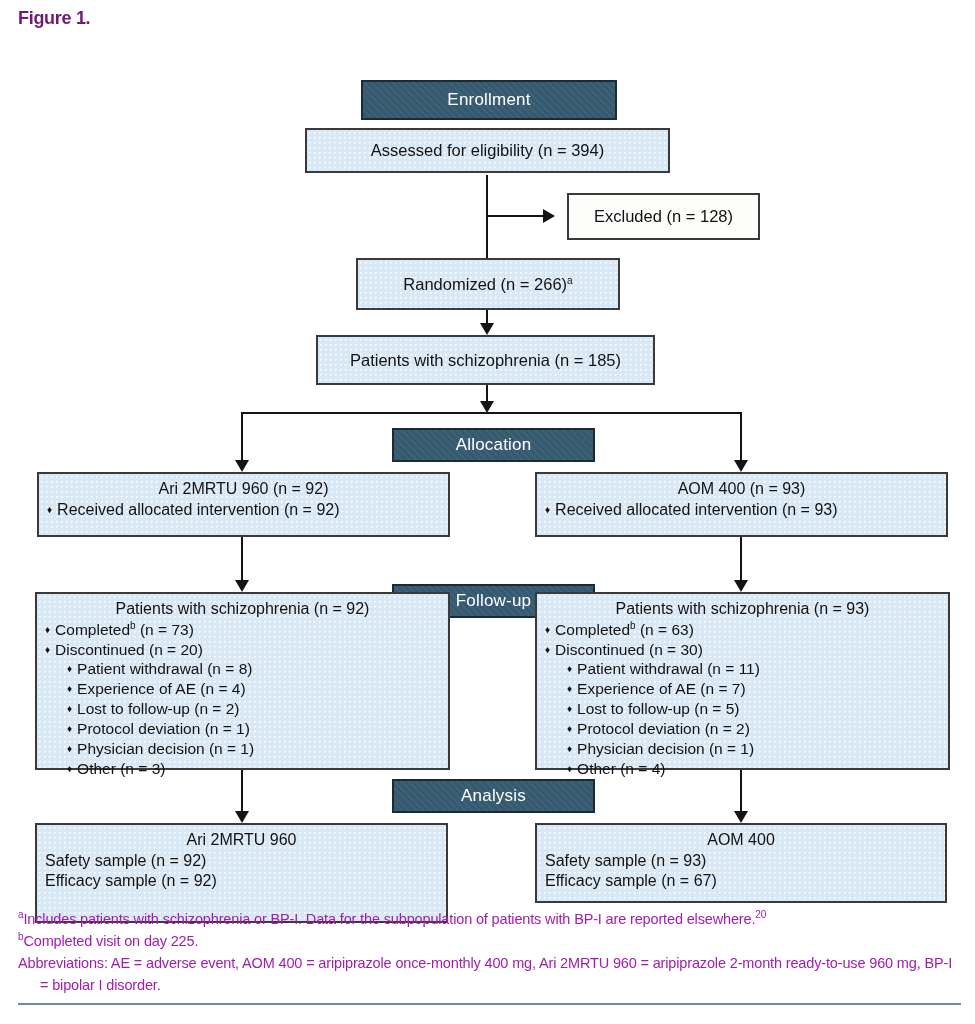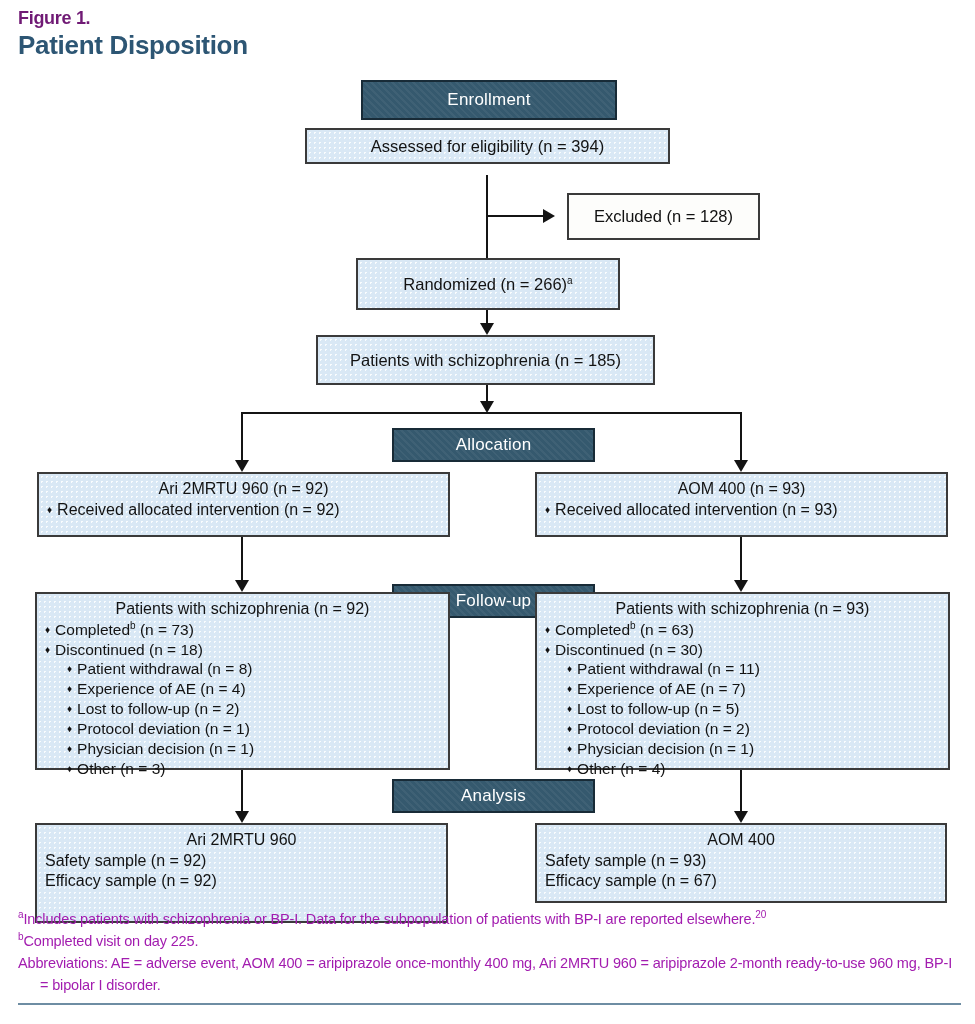--- a/index.html
+++ b/index.html
@@ -62,27 +62,26 @@
   .bottom-rule {
     position:absolute; left:18px; top:1003px; width:943px; height:2px; background:#6e8da3;
   }
 </style>
 </head>
 <body>
 
 <div class="page">
 
   <div class="fig-label">Figure 1.</div>
-  <div class="fig-title">Patient Disposition</div>
 
   <div class="section-header" style="left:361px; top:80px; width:256px; height:40px;">
     <span>Enrollment</span>
   </div>
 
-  <div class="box-light center-single" style="left:305px; top:128px; width:365px; height:36px;">
+  <div class="box-light center-single" style="left:305px; top:128px; width:365px; height:45px;">
     <span>Assessed for eligibility (n = 394)</span>
   </div>
 
   <div class="vline" style="left:486px; top:175px; height:83px;"></div>
 
   <div class="hline" style="left:487px; top:215px; width:56px;"></div>
   <div class="arr-right" style="left:543px; top:209px;"></div>
 
   <div class="box-white" style="left:555px; top:193px; width:193px; height:47px;margin-left:12px;">
     <span>Excluded (n = 128)</span>
@@ -126,21 +125,21 @@
   <div class="vline" style="left:740px; top:537px; height:44px;"></div>
   <div class="arr-down" style="left:734px; top:580px;"></div>
 
   <div class="section-header" style="left:392px; top:546px; width:203px; height:34px;margin-top:38px;">
     <span>Follow-up</span>
   </div>
 
   <div class="box-light multi" style="left:35px; top:592px; width:415px; height:178px;">
     <div class="box-title">Patients with schizophrenia (n = 92)</div>
     <span class="bullet-line"><span class="bullet">♦</span><span>Completed</span><sup>b</sup><span> (n = 73)</span></span>
-    <span class="bullet-line"><span class="bullet">♦</span><span>Discontinued (n = 18)</span></span>
+    <span class="bullet-line"><span class="bullet">♦</span><span>Discontinued (n = 20)</span></span>
     <span class="bullet-line indent2"><span class="bullet">♦</span><span>Patient withdrawal (n = 8)</span></span>
     <span class="bullet-line indent2"><span class="bullet">♦</span><span>Experience of AE (n = 4)</span></span>
     <span class="bullet-line indent2"><span class="bullet">♦</span><span>Lost to follow-up (n = 2)</span></span>
     <span class="bullet-line indent2"><span class="bullet">♦</span><span>Protocol deviation (n = 1)</span></span>
     <span class="bullet-line indent2"><span class="bullet">♦</span><span>Physician decision (n = 1)</span></span>
     <span class="bullet-line indent2"><span class="bullet">♦</span><span>Other (n = 3)</span></span>
   </div>
 
   <div class="box-light multi" style="left:535px; top:592px; width:415px; height:178px;">
     <div class="box-title">Patients with schizophrenia (n = 93)</div>

